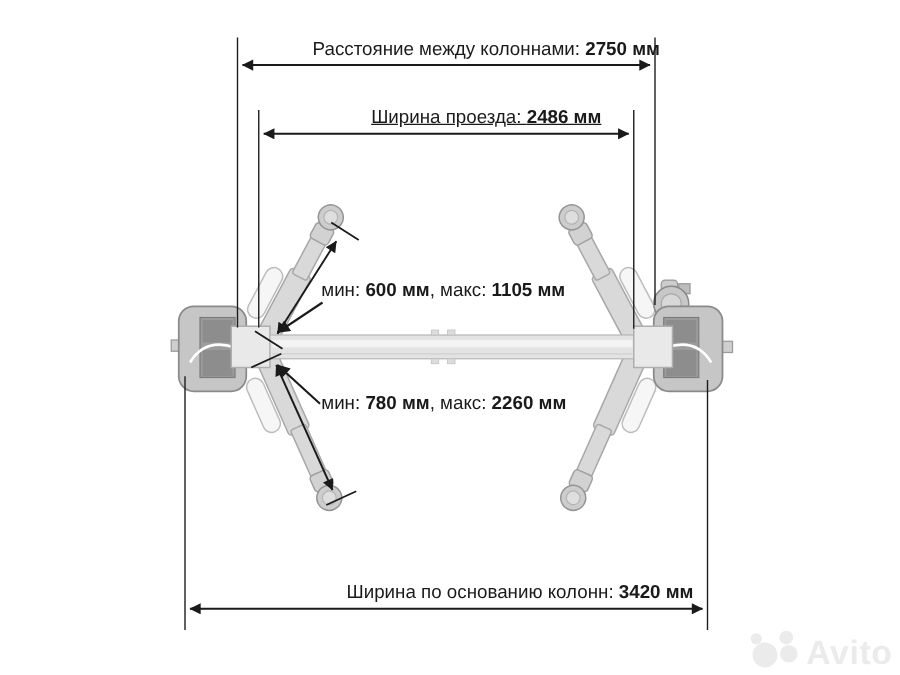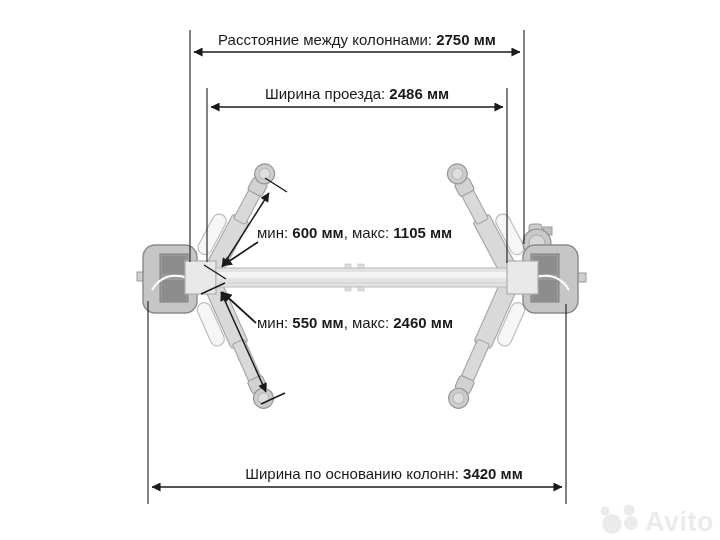--- a/index.html
+++ b/index.html
@@ -3,21 +3,21 @@
 <meta charset="utf-8">
 <style>
   html,body{margin:0;padding:0;background:#ffffff;}
   #canvas{
     position:relative;width:720px;height:540px;background:#ffffff;overflow:hidden;
     font-family:"Liberation Sans", sans-serif;color:#1a1a1a;
   }
   svg{position:absolute;left:0;top:0;}
   .dim-label{
     position:absolute;font-size:15px;line-height:17px;text-align:center;
-    white-space:nowrap;color:#1a1a1a;
+    white-space:nowrap;color:#1a1a1a;padding-left:32px;
   }
   .note{
     position:absolute;font-size:15px;line-height:18px;text-align:center;
     white-space:nowrap;color:#1a1a1a;
   }
   .bold{font-weight:bold;}
   .watermark{
     position:absolute;right:6px;bottom:3px;display:flex;align-items:flex-end;
     color:#ebebeb;
   }
@@ -129,34 +129,34 @@
 
       <line x1="258" y1="242" x2="222" y2="266" stroke-width="1.7" marker-end="url(#ah)"></line>
       <line x1="256" y1="323" x2="222" y2="292" stroke-width="1.7" marker-end="url(#ah)"></line>
     </g>
   </svg>
 
   <div class="dim-label" style="left:190px;top:31px;width:334px;">
     <span>Расстояние между колоннами: </span><span class="bold">2750 мм</span>
   </div>
 
-  <div class="dim-label" style="left:207px;top:85px;width:300px;">
+  <div class="dim-label" style="left:207px;top:85px;width:300px;text-decoration:underline;">
     <span>Ширина проезда: </span><span class="bold">2486 мм</span>
   </div>
 
   <div class="dim-label" style="left:148px;top:465px;width:472px;">
     <span>Ширина по основанию колонн: </span><span class="bold">3420 мм</span>
   </div>
 
   <div class="note" style="left:257px;top:224px;">
     <div><span>мин: </span><span class="bold">600 мм</span><span>, </span><span>макс: </span><span class="bold">1105 мм</span></div>
   </div>
 
   <div class="note" style="left:257px;top:314px;">
-    <div><span>мин: </span><span class="bold">550 мм</span><span>, </span><span>макс: </span><span class="bold">2460 мм</span></div>
+    <div><span>мин: </span><span class="bold">780 мм</span><span>, </span><span>макс: </span><span class="bold">2260 мм</span></div>
   </div>
 
   <div class="watermark">
     <svg width="46" height="36" viewBox="0 0 46 36" style="position:static">
       <circle cx="8" cy="10" r="4.5" fill="#ebebeb"></circle>
       <circle cx="32" cy="9" r="5.5" fill="#ebebeb"></circle>
       <circle cx="15" cy="23" r="10" fill="#ebebeb"></circle>
       <circle cx="34" cy="22" r="7" fill="#ebebeb"></circle>
     </svg>
     <span class="brand">Avito</span>

